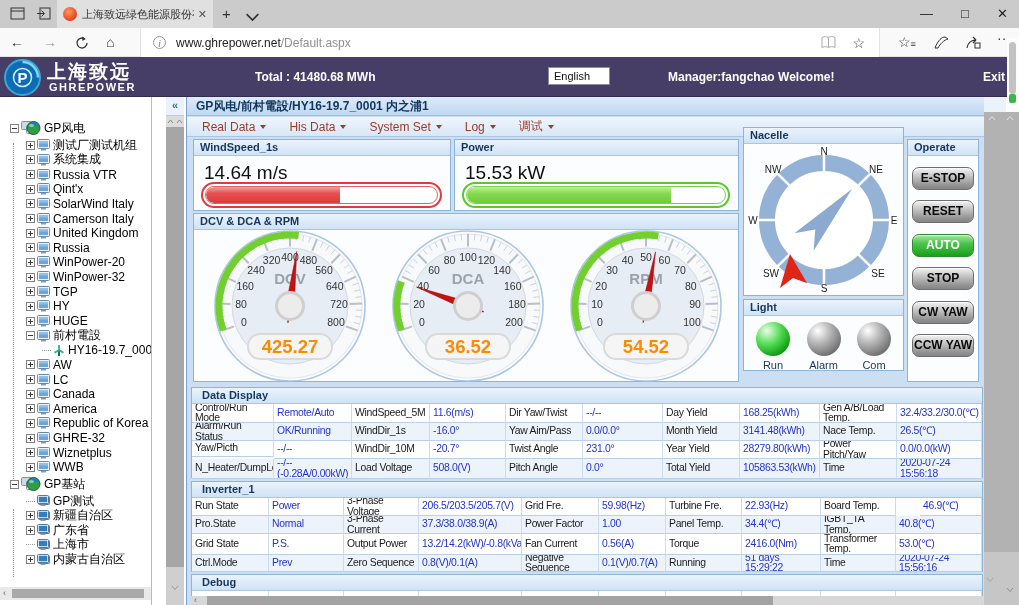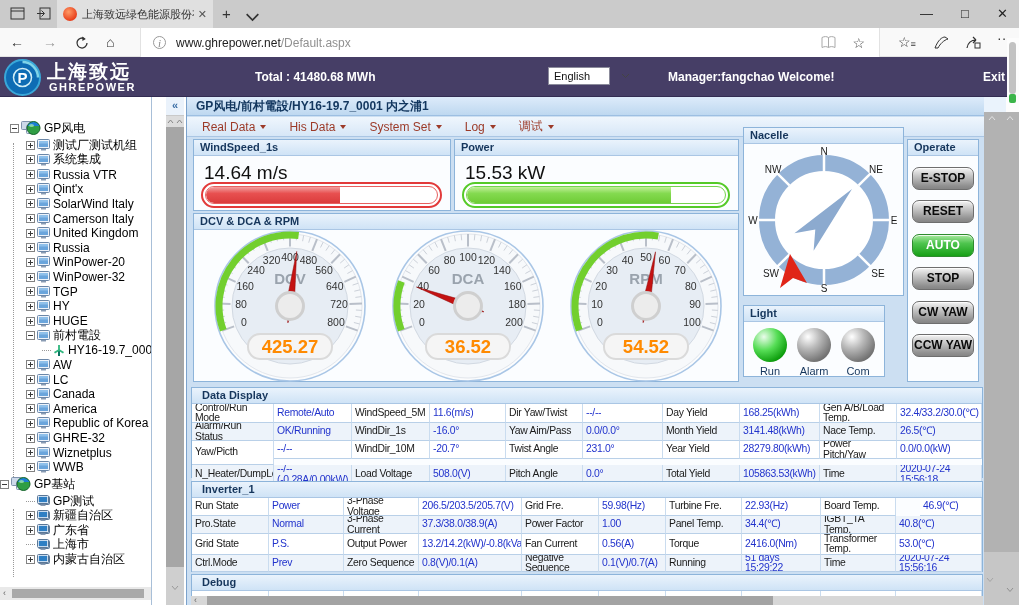--- a/index.html
+++ b/index.html
@@ -604,21 +604,21 @@
             <span class="exp" style="margin-left:2px">
               <svg width="13" height="12" viewBox="0 0 13 12">
                 <rect x="0.5" y="0.5" width="12" height="9" rx="1" fill="#eef3fa" stroke="#6b87a8"></rect>
                 <rect x="2" y="2" width="9" height="6" fill="#6aa5dc"></rect>
                 <rect x="2" y="2" width="9" height="2.5" fill="#8fc0ea"></rect>
                 <rect x="4" y="10" width="5" height="1.5" fill="#8a9cb3"></rect>
               </svg>
             </span>
             <span class="lab">WWB</span>
           </div>
-          <div class="tree-row root" style="">
+          <div class="tree-row root" style="padding-left: 10px;">
             <span class="exp">
               <svg width="9" height="9" viewBox="0 0 9 9">
                 <rect x="0.5" y="0.5" width="8" height="8" fill="#fff" stroke="#828282"></rect>
                 <line x1="2" y1="4.5" x2="7" y2="4.5" stroke="#3a3a3a"></line>
               </svg>
             </span>
             <span class="exp" style="margin-left:2px">
               <svg width="20" height="17" viewBox="0 0 20 17">
                 <rect x="0.5" y="1.5" width="10" height="8" rx="1" fill="#cdd9ea" stroke="#7f93ad"></rect>
                 <rect x="5.5" y="5.5" width="10" height="8" rx="1" fill="#dde7f3" stroke="#7f93ad"></rect>
@@ -782,21 +782,21 @@
               <text x="134" y="133" font-size="10" fill="#1a1a1a" text-anchor="middle">SE</text>
               <text x="80" y="148" font-size="10" fill="#1a1a1a" text-anchor="middle">S</text>
               <text x="27" y="133" font-size="10" fill="#1a1a1a" text-anchor="middle">SW</text>
               <text x="9" y="80" font-size="10" fill="#1a1a1a" text-anchor="middle">W</text>
               <text x="29" y="29" font-size="10" fill="#1a1a1a" text-anchor="middle">NW</text>
               <polygon points="108,45 69.6,106.7 71.3,85.6 50.4,89.3" fill="#8caacf"></polygon>
               <polygon points="46,110 63,139 49,134 36,144" fill="#e02518"></polygon>
             </svg>
           </div>
       </div>
-      <div class="panel" style="left:556px;top:208px;width:142px;height:72px">
+      <div class="panel" style="left:556px;top:202px;width:161px;height:72px">
         <div class="panel-h">Light</div>
         <div id="light-content">
             <div class="lightbox">
               <div class="orb on"></div>
               <div class="lightlbl">Run</div>
             </div>
             <div class="lightbox">
               <div class="orb off"></div>
               <div class="lightlbl">Alarm</div>
             </div>
@@ -1034,21 +1034,21 @@
               <div class="tcell lbl alt" style="height: 18px;">Alarm/Run Status</div>
               <div class="tcell val alt" style="height: 18px;">OK/Running</div>
               <div class="tcell lbl alt" style="height: 18px;">WindDir_1s</div>
               <div class="tcell val alt" style="height: 18px;">-16.0°</div>
               <div class="tcell lbl alt" style="height: 18px;">Yaw Aim/Pass</div>
               <div class="tcell val alt" style="height: 18px;">0.0/0.0°</div>
               <div class="tcell lbl alt" style="height: 18px;">Month Yield</div>
               <div class="tcell val alt" style="height: 18px;">3141.48(kWh)</div>
               <div class="tcell lbl alt" style="height: 18px;">Nace Temp.</div>
               <div class="tcell val alt" style="height: 18px;">26.5(℃)</div>
-              <div class="tcell lbl" style="height: 24px;">Yaw/Picth</div>
+              <div class="tcell lbl" style="height: 16px;">Yaw/Picth</div>
               <div class="tcell val" style="height: 18px;">--/--</div>
               <div class="tcell lbl" style="height: 18px;">WindDir_10M</div>
               <div class="tcell val" style="height: 18px;">-20.7°</div>
               <div class="tcell lbl" style="height: 18px;">Twist Angle</div>
               <div class="tcell val" style="height: 18px;">231.0°</div>
               <div class="tcell lbl" style="height: 18px;">Year Yield</div>
               <div class="tcell val" style="height: 18px;">28279.80(kWh)</div>
               <div class="tcell lbl" style="height: 18px;">Power Pitch/Yaw</div>
               <div class="tcell val" style="height: 18px;">0.0/0.0(kW)</div>
               <div class="tcell lbl alt" style="height: 20px;">N_Heater/DumpLoad</div>

